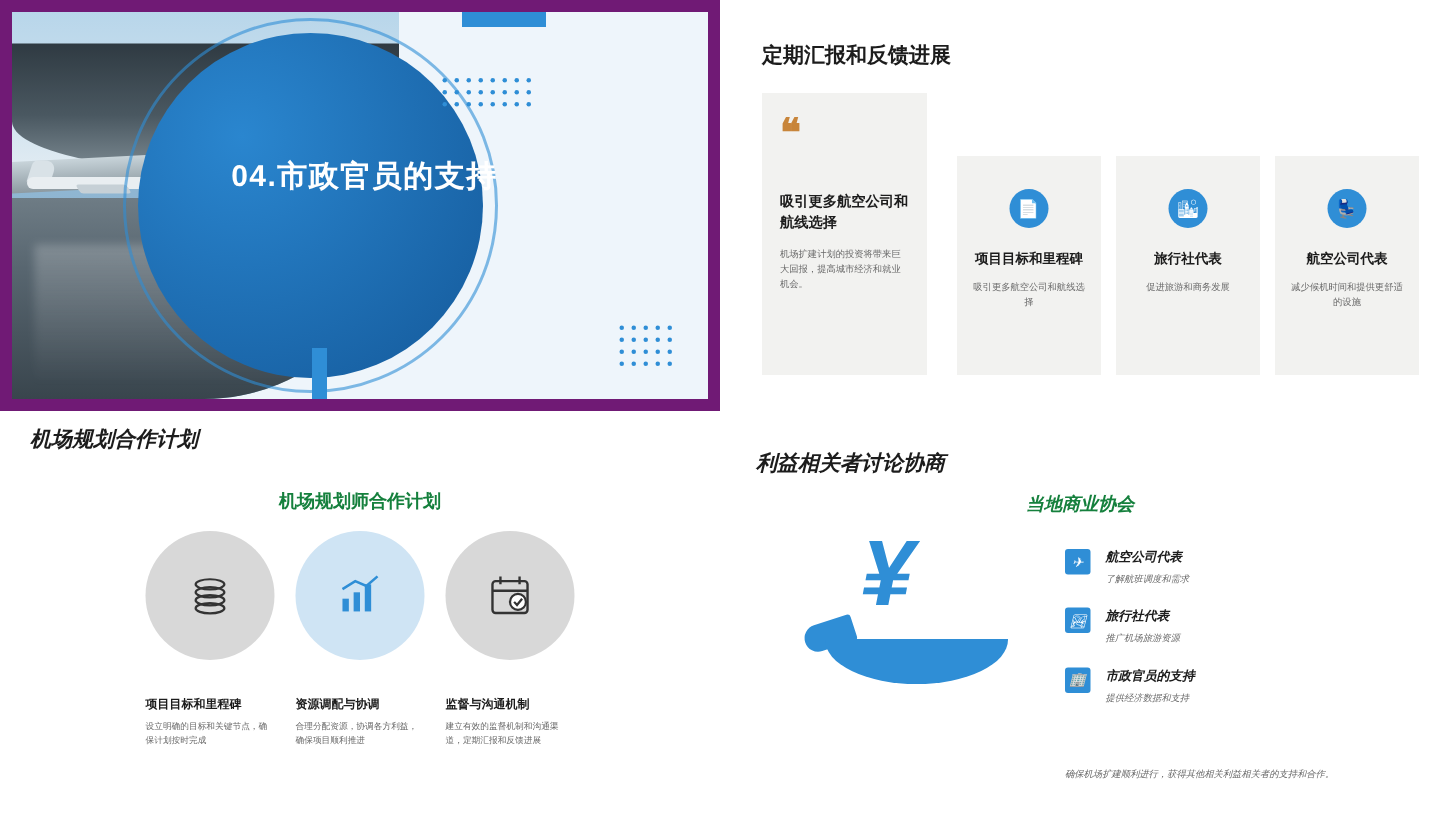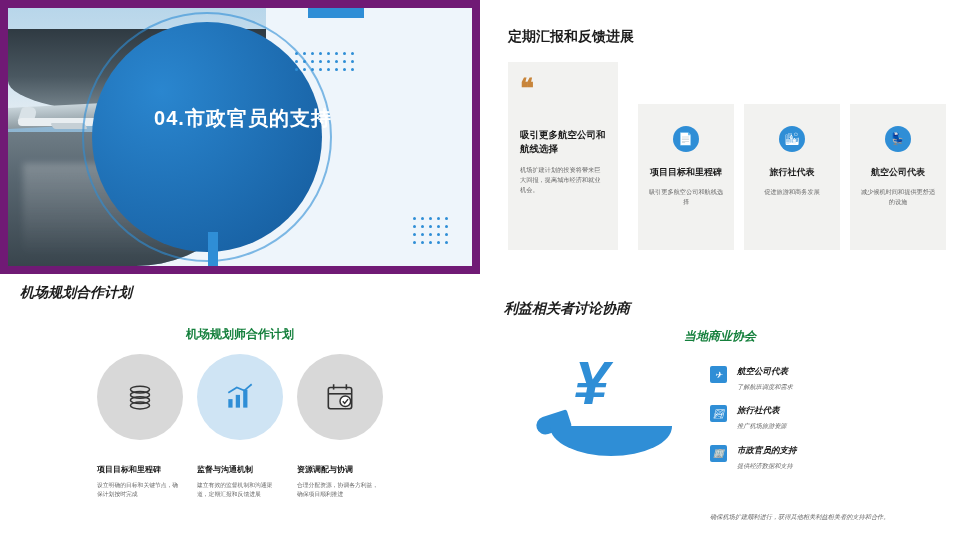--- a/index.html
+++ b/index.html
@@ -369,26 +369,26 @@
         </svg>
       </div>
     </div>
 
     <div class="cap-row">
       <div class="cap">
         <div class="ct">项目目标和里程碑</div>
         <div class="cb">设立明确的目标和关键节点，确保计划按时完成</div>
       </div>
       <div class="cap">
+        <div class="ct">资源调配与协调</div>
+        <div class="cb">合理分配资源，协调各方利益，确保项目顺利推进</div>
+      </div>
+      <div class="cap">
         <div class="ct">监督与沟通机制</div>
         <div class="cb">建立有效的监督机制和沟通渠道，定期汇报和反馈进展</div>
-      </div>
-      <div class="cap">
-        <div class="ct">资源调配与协调</div>
-        <div class="cb">合理分配资源，协调各方利益，确保项目顺利推进</div>
       </div>
     </div>
   </div>
 
   <div class="quad q4">
     <div class="sec-title">利益相关者讨论协商</div>
     <div class="sec-sub">当地商业协会</div>
 
     <div class="hand-wrap">
       <div class="yen">¥</div>

